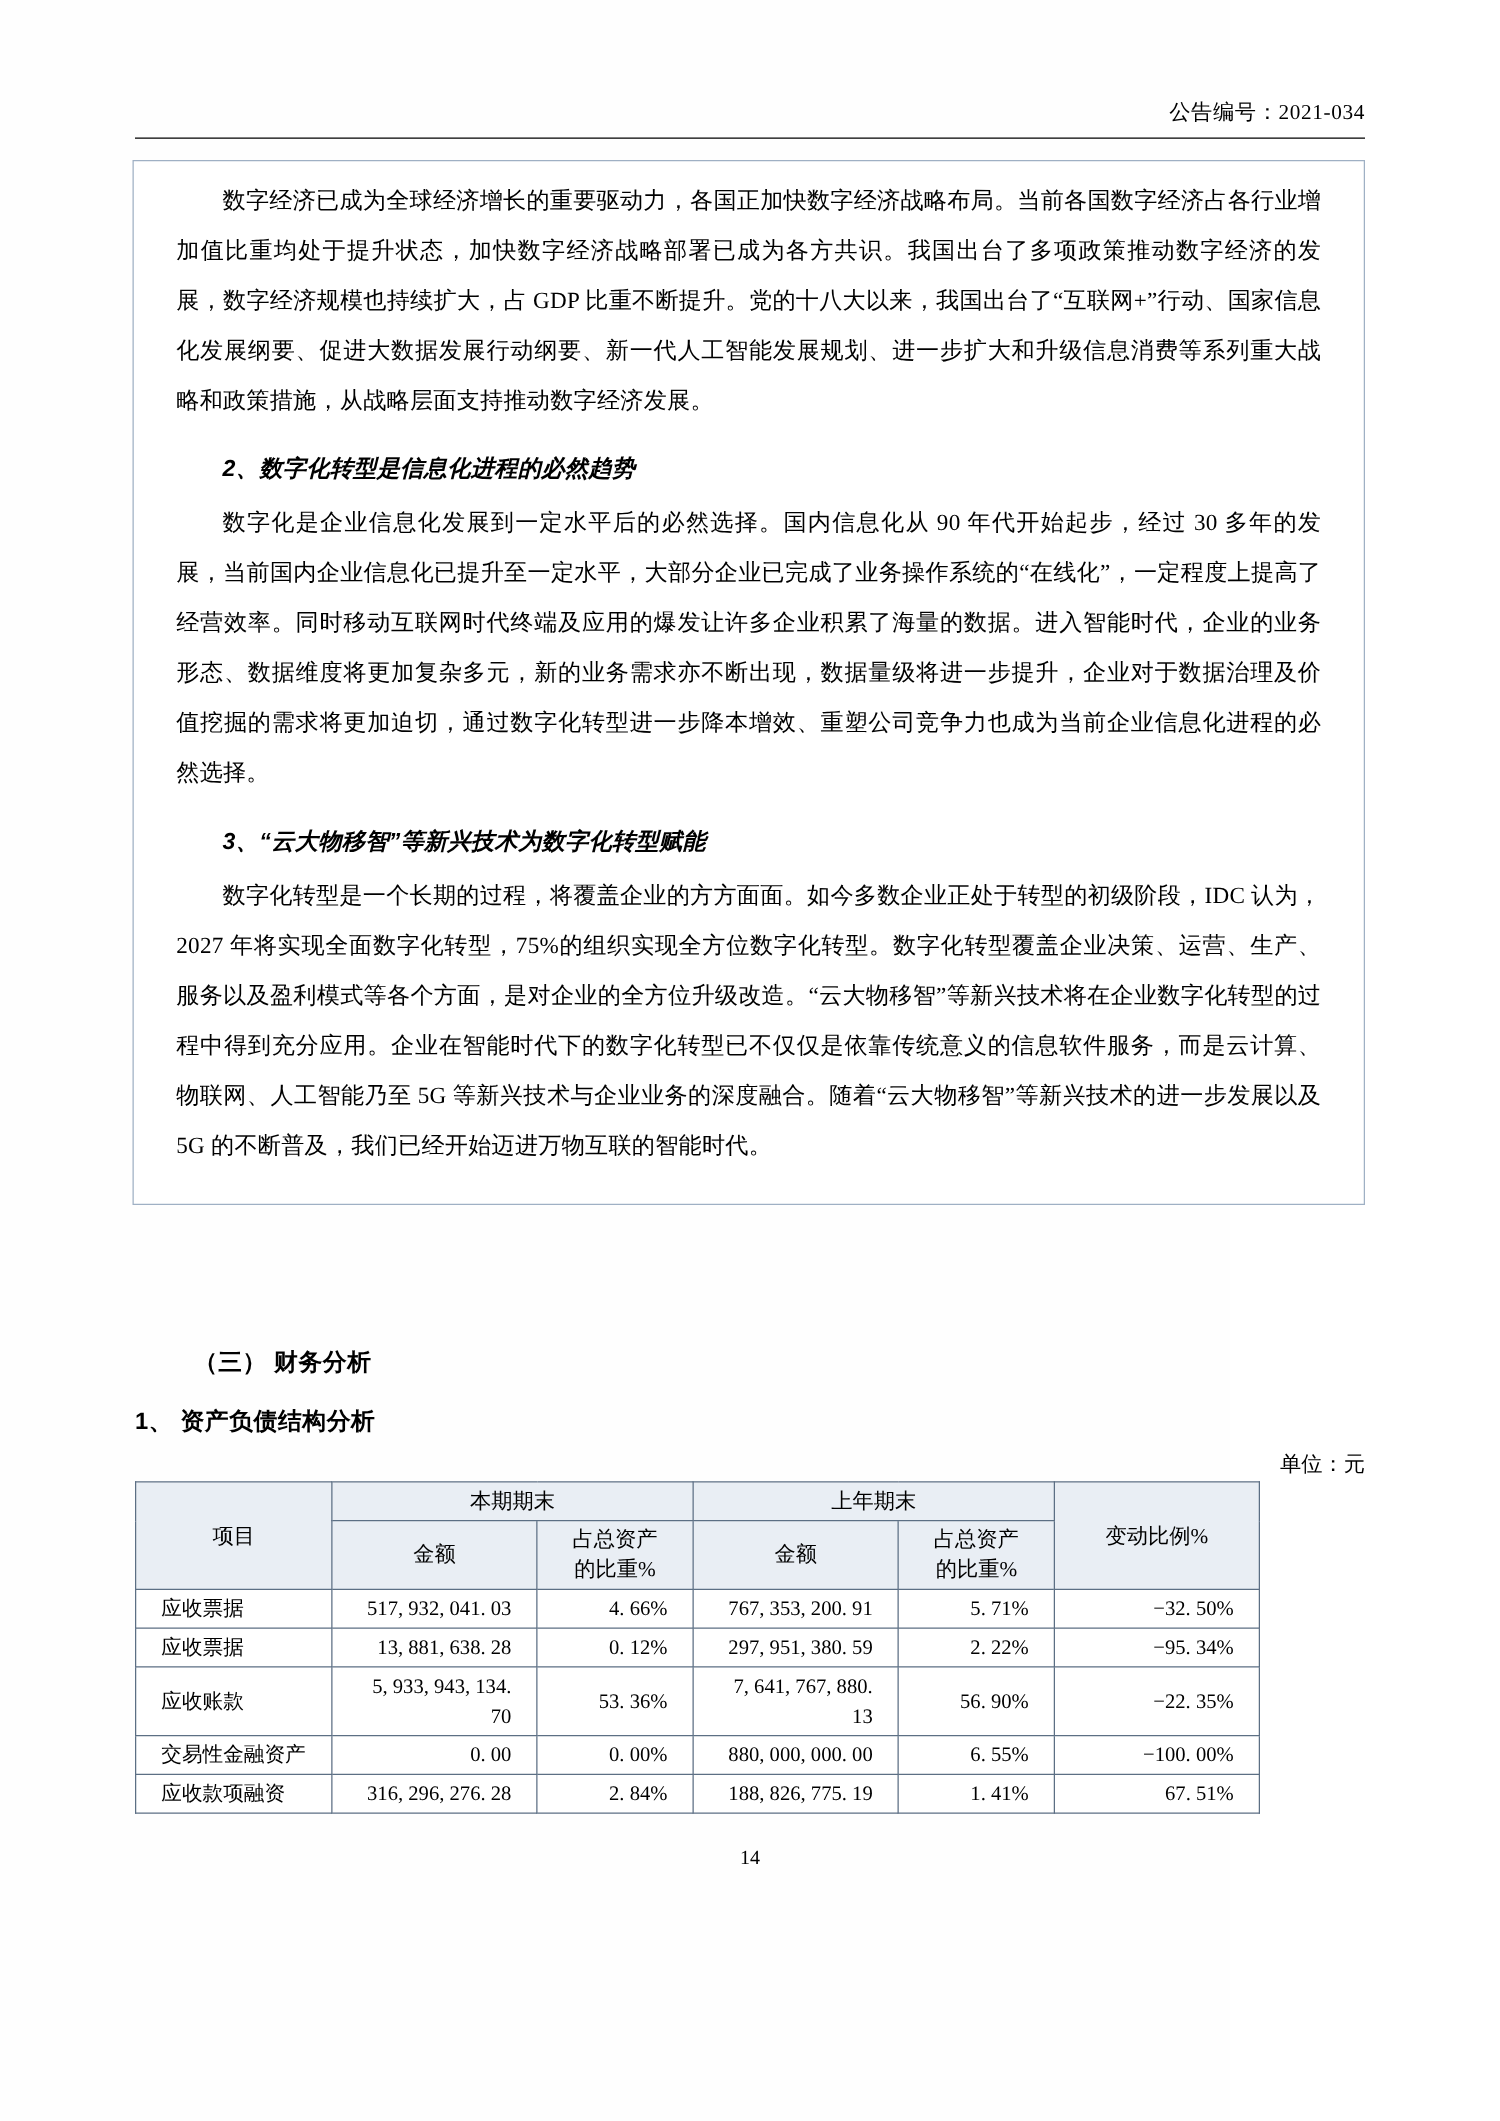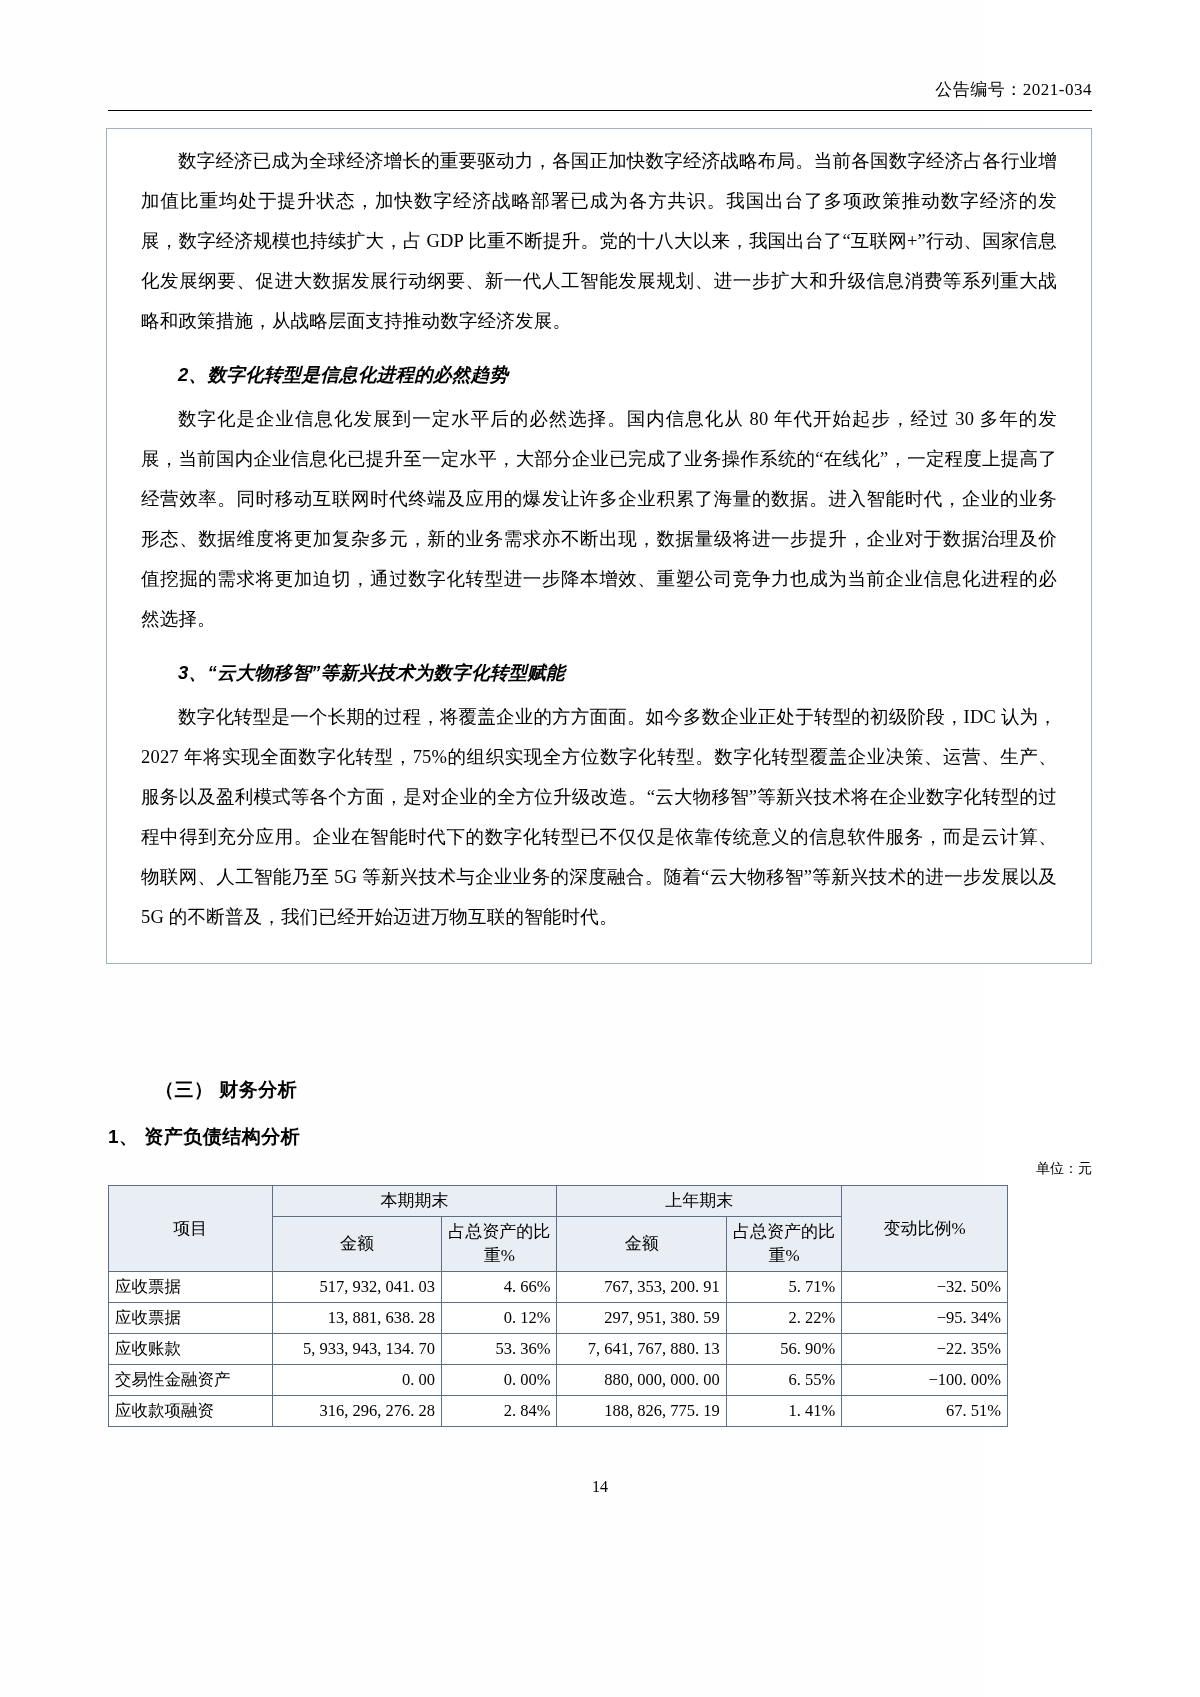--- a/index.html
+++ b/index.html
@@ -79,35 +79,35 @@
     letter-spacing: 0.5px;
   }
   #sec-three { top: 1077px; margin-left: 47px; }
   #sec-one   { top: 1124px; }
   .unit-line {
     position: absolute;
     top: 1160px;
     left: 108px;
     width: 984px;
     text-align: right;
-    font-size: 14px;
+    font-size: 17px;
   }
   
   table.fin {
     position: absolute;
     top: 1185px;
     left: 108px;
     width: 900px;
     border-collapse: collapse;
     font-size: 16.5px;
     background: #fff;
   }
   table.fin th, table.fin td {
     border: 1px solid #5c6f84;
-    padding: 3px 6px;
+    padding: 3px 20px;
     line-height: 24px;
   }
   table.fin thead th {
     background: #e9eef4;
     text-align: center;
     font-weight: normal;
     font-size: 17px;
   }
   .th-item { width: 165px; }
   .th-amount { width: 170px; }
@@ -129,21 +129,21 @@
 <body>
 
 <div class="page">
 
   <div class="header">公告编号：2021-034</div>
   <div class="header-rule"></div>
 
   <div class="boxed">
     <p class="body">数字经济已成为全球经济增长的重要驱动力，各国正加快数字经济战略布局。当前各国数字经济占各行业增加值比重均处于提升状态，加快数字经济战略部署已成为各方共识。我国出台了多项政策推动数字经济的发展，数字经济规模也持续扩大，占 GDP 比重不断提升。党的十八大以来，我国出台了“互联网+”行动、国家信息化发展纲要、促进大数据发展行动纲要、新一代人工智能发展规划、进一步扩大和升级信息消费等系列重大战略和政策措施，从战略层面支持推动数字经济发展。</p>
     <p class="sub-head">2、数字化转型是信息化进程的必然趋势</p>
-    <p class="body">数字化是企业信息化发展到一定水平后的必然选择。国内信息化从 80 年代开始起步，经过 30 多年的发展，当前国内企业信息化已提升至一定水平，大部分企业已完成了业务操作系统的“在线化”，一定程度上提高了经营效率。同时移动互联网时代终端及应用的爆发让许多企业积累了海量的数据。进入智能时代，企业的业务形态、数据维度将更加复杂多元，新的业务需求亦不断出现，数据量级将进一步提升，企业对于数据治理及价值挖掘的需求将更加迫切，通过数字化转型进一步降本增效、重塑公司竞争力也成为当前企业信息化进程的必然选择。</p>
+    <p class="body">数字化是企业信息化发展到一定水平后的必然选择。国内信息化从 90 年代开始起步，经过 30 多年的发展，当前国内企业信息化已提升至一定水平，大部分企业已完成了业务操作系统的“在线化”，一定程度上提高了经营效率。同时移动互联网时代终端及应用的爆发让许多企业积累了海量的数据。进入智能时代，企业的业务形态、数据维度将更加复杂多元，新的业务需求亦不断出现，数据量级将进一步提升，企业对于数据治理及价值挖掘的需求将更加迫切，通过数字化转型进一步降本增效、重塑公司竞争力也成为当前企业信息化进程的必然选择。</p>
     <p class="sub-head">3、“云大物移智”等新兴技术为数字化转型赋能</p>
     <p class="body">数字化转型是一个长期的过程，将覆盖企业的方方面面。如今多数企业正处于转型的初级阶段，IDC 认为，2027 年将实现全面数字化转型，75%的组织实现全方位数字化转型。数字化转型覆盖企业决策、运营、生产、服务以及盈利模式等各个方面，是对企业的全方位升级改造。“云大物移智”等新兴技术将在企业数字化转型的过程中得到充分应用。企业在智能时代下的数字化转型已不仅仅是依靠传统意义的信息软件服务，而是云计算、物联网、人工智能乃至 5G 等新兴技术与企业业务的深度融合。随着“云大物移智”等新兴技术的进一步发展以及 5G 的不断普及，我们已经开始迈进万物互联的智能时代。</p>
   </div>
 
   <div class="sec-head" id="sec-three">（三）  财务分析</div>
   <div class="sec-head" id="sec-one">1、   资产负债结构分析</div>
   <div class="unit-line">单位：元</div>
 
   <table class="fin">
     <thead>

